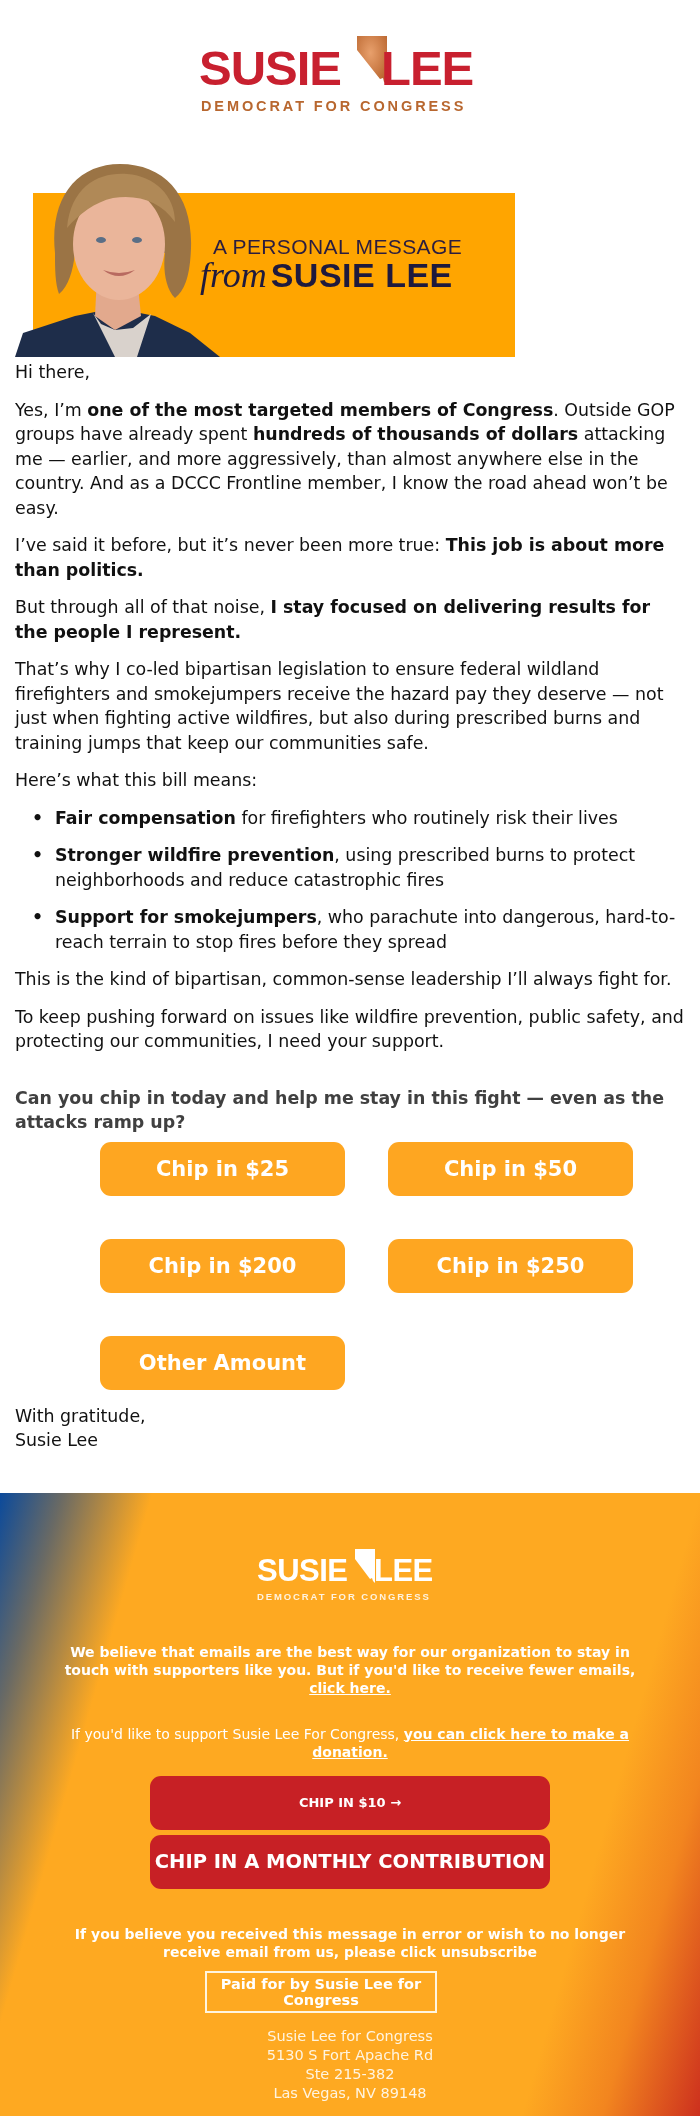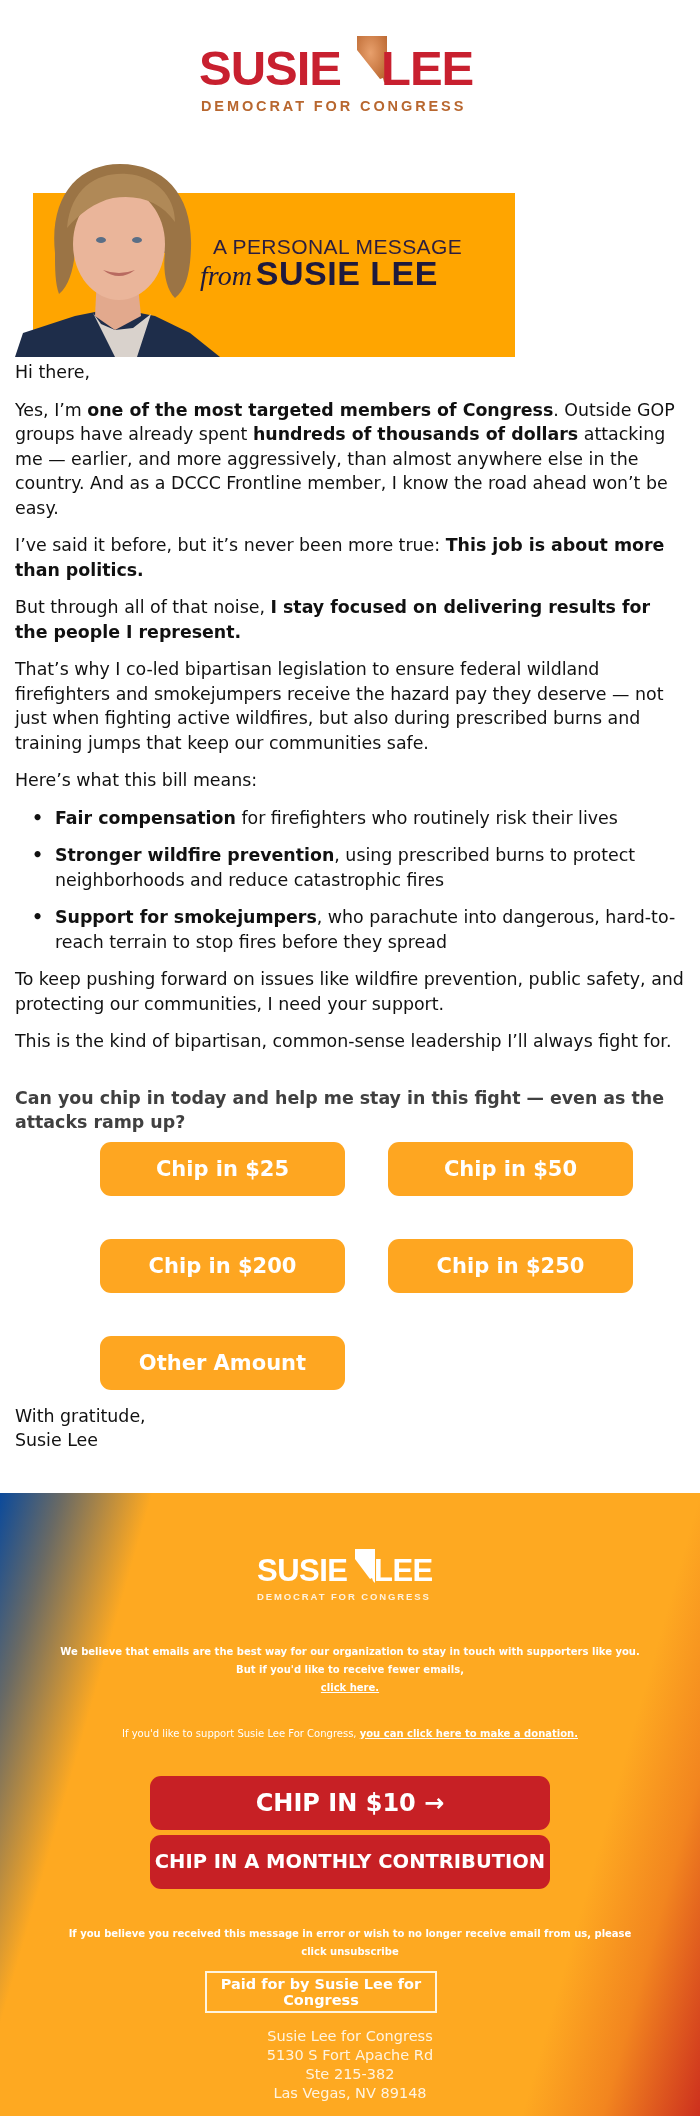--- a/index.html
+++ b/index.html
@@ -15,21 +15,21 @@
   .logo .name.right { left: 182px; }
   .logo .state { position: absolute; left: 158px; top: 0; width: 30px; height: 48px; }
   .logo .tagline { position: absolute; left: 2px; top: 62px; font-family: "Liberation Sans", sans-serif; font-weight: 700; font-size: 14.5px; letter-spacing: 2.9px; color: #b8672f; white-space: nowrap; }
 
   
   .banner { position: relative; height: 210px; }
   .banner .rect { position: absolute; left: 33px; top: 43px; width: 482px; height: 164px; background: #ffa500; }
   .banner .photo { position: absolute; left: 15px; top: 8px; width: 230px; height: 199px; }
   .banner .msg1 { position: absolute; left: 213px; top: 85px; width: 250px; font-family: "Liberation Sans", sans-serif; font-size: 21px; letter-spacing: 0.4px; color: #2b1d3f; white-space: nowrap; }
   .banner .msg2 { position: absolute; left: 200px; top: 104px; white-space: nowrap; color: #1f1a3d; }
-  .banner .msg2 .from { font-family: "Liberation Serif", serif; font-style: italic; font-size: 28px; margin-right: 4px; }
+  .banner .msg2 .from { font-family: "Liberation Serif", serif; font-style: italic; font-size: 36px; margin-right: 4px; }
   .banner .msg2 .nm { font-family: "Liberation Sans", sans-serif; font-weight: 700; font-size: 34px; letter-spacing: 0.5px; }
 
   
   .content { padding: 0 15px; font-size: 17.4px; line-height: 24.5px; }
   .content p { margin-bottom: 13px; }
   .content b { font-weight: 700; }
   .content ul { list-style: none; margin: 0 0 13px 0; padding-left: 40px; }
   .content ul li { position: relative; margin-bottom: 13px; }
   .content ul li::before { content: "•"; position: absolute; left: -23px; top: 0; font-weight: 700; }
   .cta-q { color: #404040; font-weight: 700; margin-top: 32px; }
@@ -42,28 +42,28 @@
 
   
   .footer { margin-top: 40px; position: relative; height: 690px; background: linear-gradient(106deg, #0b4a9b 0%, #6a6a64 7%, #fea921 17%, #fea921 78%, #f2851f 87%, #c51f1e 100%); color: #ffffff; text-align: center; }
   .f-logo { position: absolute; left: 257px; top: 60px; width: 190px; height: 56px; }
   .f-logo .name { position: absolute; top: 2px; font-family: "Liberation Sans", sans-serif; font-weight: 700; font-size: 31px; color: #ffffff; line-height: 1; letter-spacing: -0.5px; }
   .f-logo .name.left { left: 0; }
   .f-logo .name.right { left: 117px; }
   .f-logo .state { position: absolute; left: 98px; top: -4px; width: 20px; height: 34px; }
   .f-logo .tagline { position: absolute; left: 0; top: 38px; font-family: "Liberation Sans", sans-serif; font-weight: 700; font-size: 9.5px; letter-spacing: 1.9px; color: #fff3df; white-space: nowrap; }
 
-  .f-text { position: absolute; left: 60px; width: 580px; font-size: 10px; line-height: 18px; }
+  .f-text { position: absolute; left: 60px; width: 580px; font-size: 14px; line-height: 18px; }
   .f-text.bold { font-weight: 700; }
   .f-text a, .f-link { color: #ffffff; font-weight: 700; text-decoration: underline; cursor: pointer; }
   .f1 { top: 150px; }
   .f2 { top: 232px; font-weight: 400; }
 
   .red-btn { position: absolute; left: 150px; width: 400px; height: 54px; border-radius: 11px; background: #c72025; color: #ffffff; font-weight: 700; display: flex; align-items: center; justify-content: center; cursor: pointer; }
-  .rb1 { top: 283px; font-size: 24px; }
+  .rb1 { top: 283px; font-size: 13px; }
   .rb2 { top: 342px; font-size: 19.5px; }
 
   .f3 { top: 432px; font-weight: 700; }
   .paid { position: absolute; left: 205px; top: 478px; width: 232px; height: 42px; border: 2px solid #fff5df; display: flex; align-items: center; justify-content: center; font-weight: 700; font-size: 14.5px; }
   .addr { position: absolute; left: 150px; width: 400px; top: 534px; font-size: 14.5px; line-height: 19px; color: #fff4e0; }
 </style>
 </head>
 <body>
 
 <div class="page">
@@ -117,22 +117,22 @@
     <p><span>Yes, I’m </span><b>one of the most targeted members of Congress</b><span>. Outside GOP groups have already spent </span><b>hundreds of thousands of dollars</b><span> attacking me — earlier, and more aggressively, than almost anywhere else in the country. And as a DCCC Frontline member, I know the road ahead won’t be easy.</span></p>
     <p><span>I’ve said it before, but it’s never been more true: </span><b>This job is about more than politics.</b></p>
     <p><span>But through all of that noise, </span><b>I stay focused on delivering results for the people I represent.</b></p>
     <p>That’s why I co-led bipartisan legislation to ensure federal wildland firefighters and smokejumpers receive the hazard pay they deserve — not just when fighting active wildfires, but also during prescribed burns and training jumps that keep our communities safe.</p>
     <p>Here’s what this bill means:</p>
     <ul>
       <li><b>Fair compensation</b><span> for firefighters who routinely risk their lives</span></li>
       <li><b>Stronger wildfire prevention</b><span>, using prescribed burns to protect neighborhoods and reduce catastrophic fires</span></li>
       <li><b>Support for smokejumpers</b><span>, who parachute into dangerous, hard-to-reach terrain to stop fires before they spread</span></li>
     </ul>
+    <p>This is the kind of bipartisan, common-sense leadership I’ll always fight for.</p>
     <p>To keep pushing forward on issues like wildfire prevention, public safety, and protecting our communities, I need your support.</p>
-    <p>This is the kind of bipartisan, common-sense leadership I’ll always fight for.</p>
     <p class="cta-q" style="margin-bottom:0">Can you chip in today and help me stay in this fight — even as the attacks ramp up?</p>
   </div>
 
   <div class="grid">
     <div class="donate-btn">Chip in $25</div>
     <div class="donate-btn">Chip in $50</div>
     <div class="donate-btn">Chip in $200</div>
     <div class="donate-btn">Chip in $250</div>
     <div class="donate-btn">Other Amount</div>
   </div>

